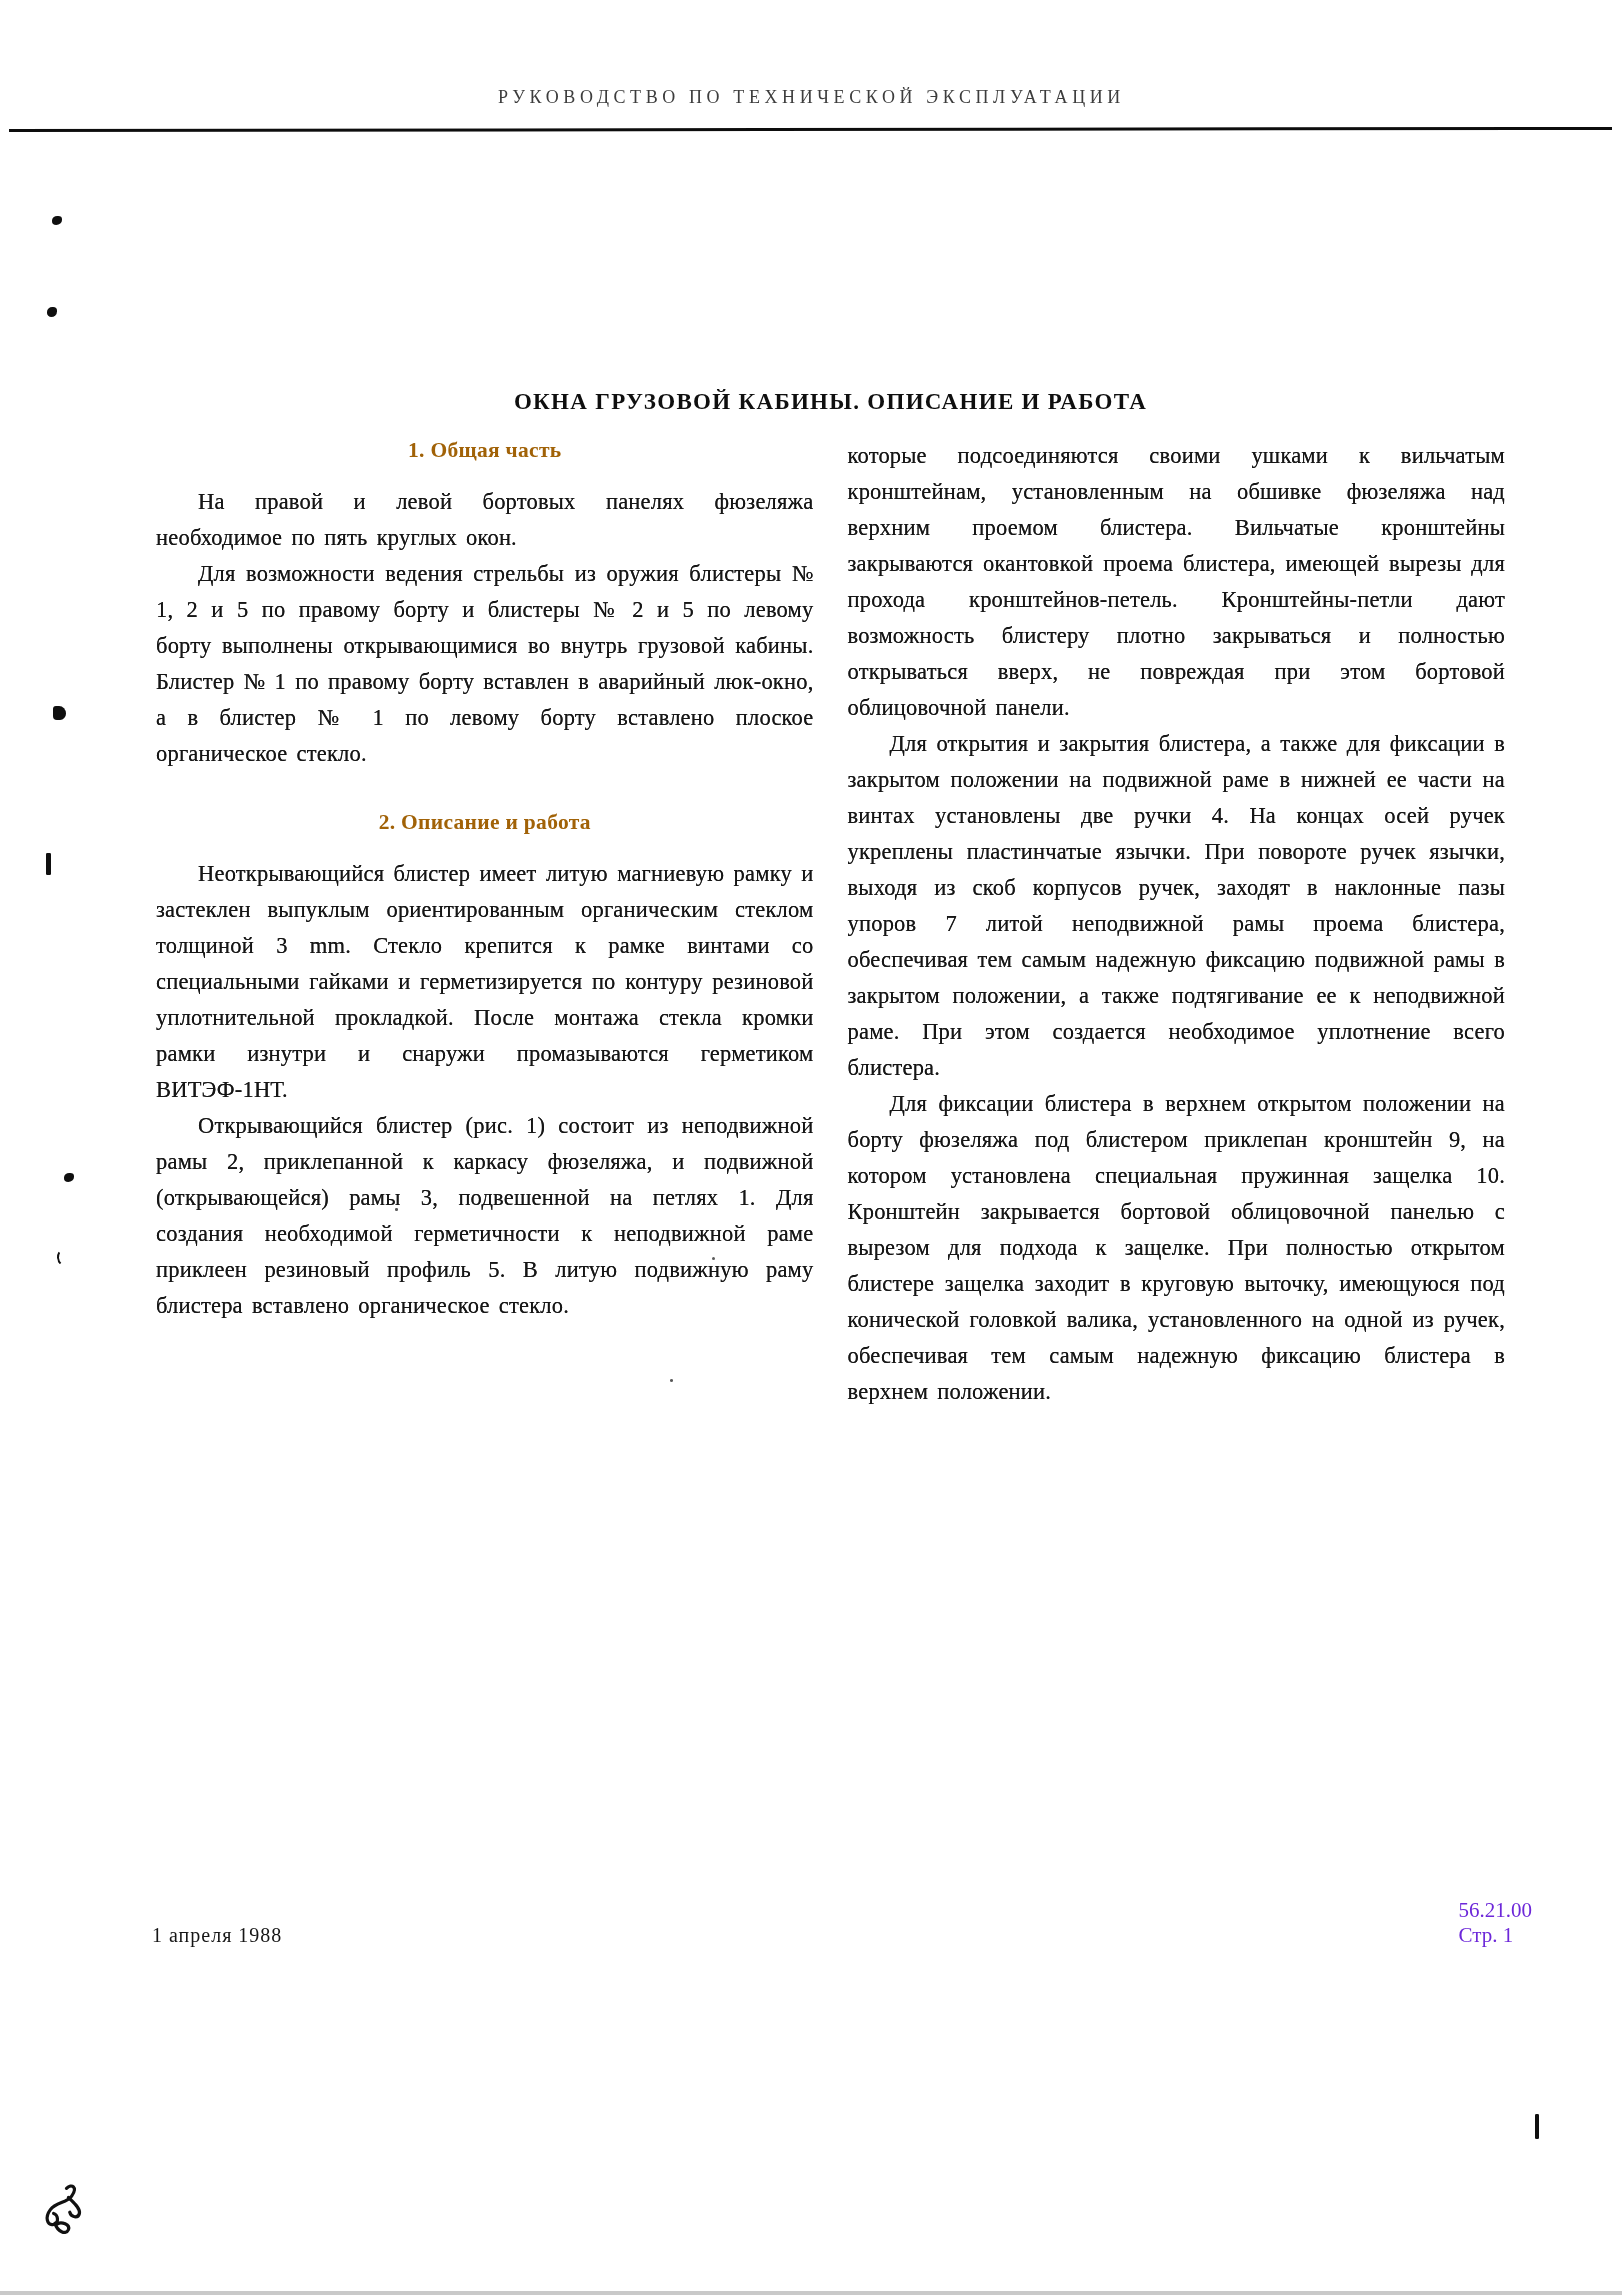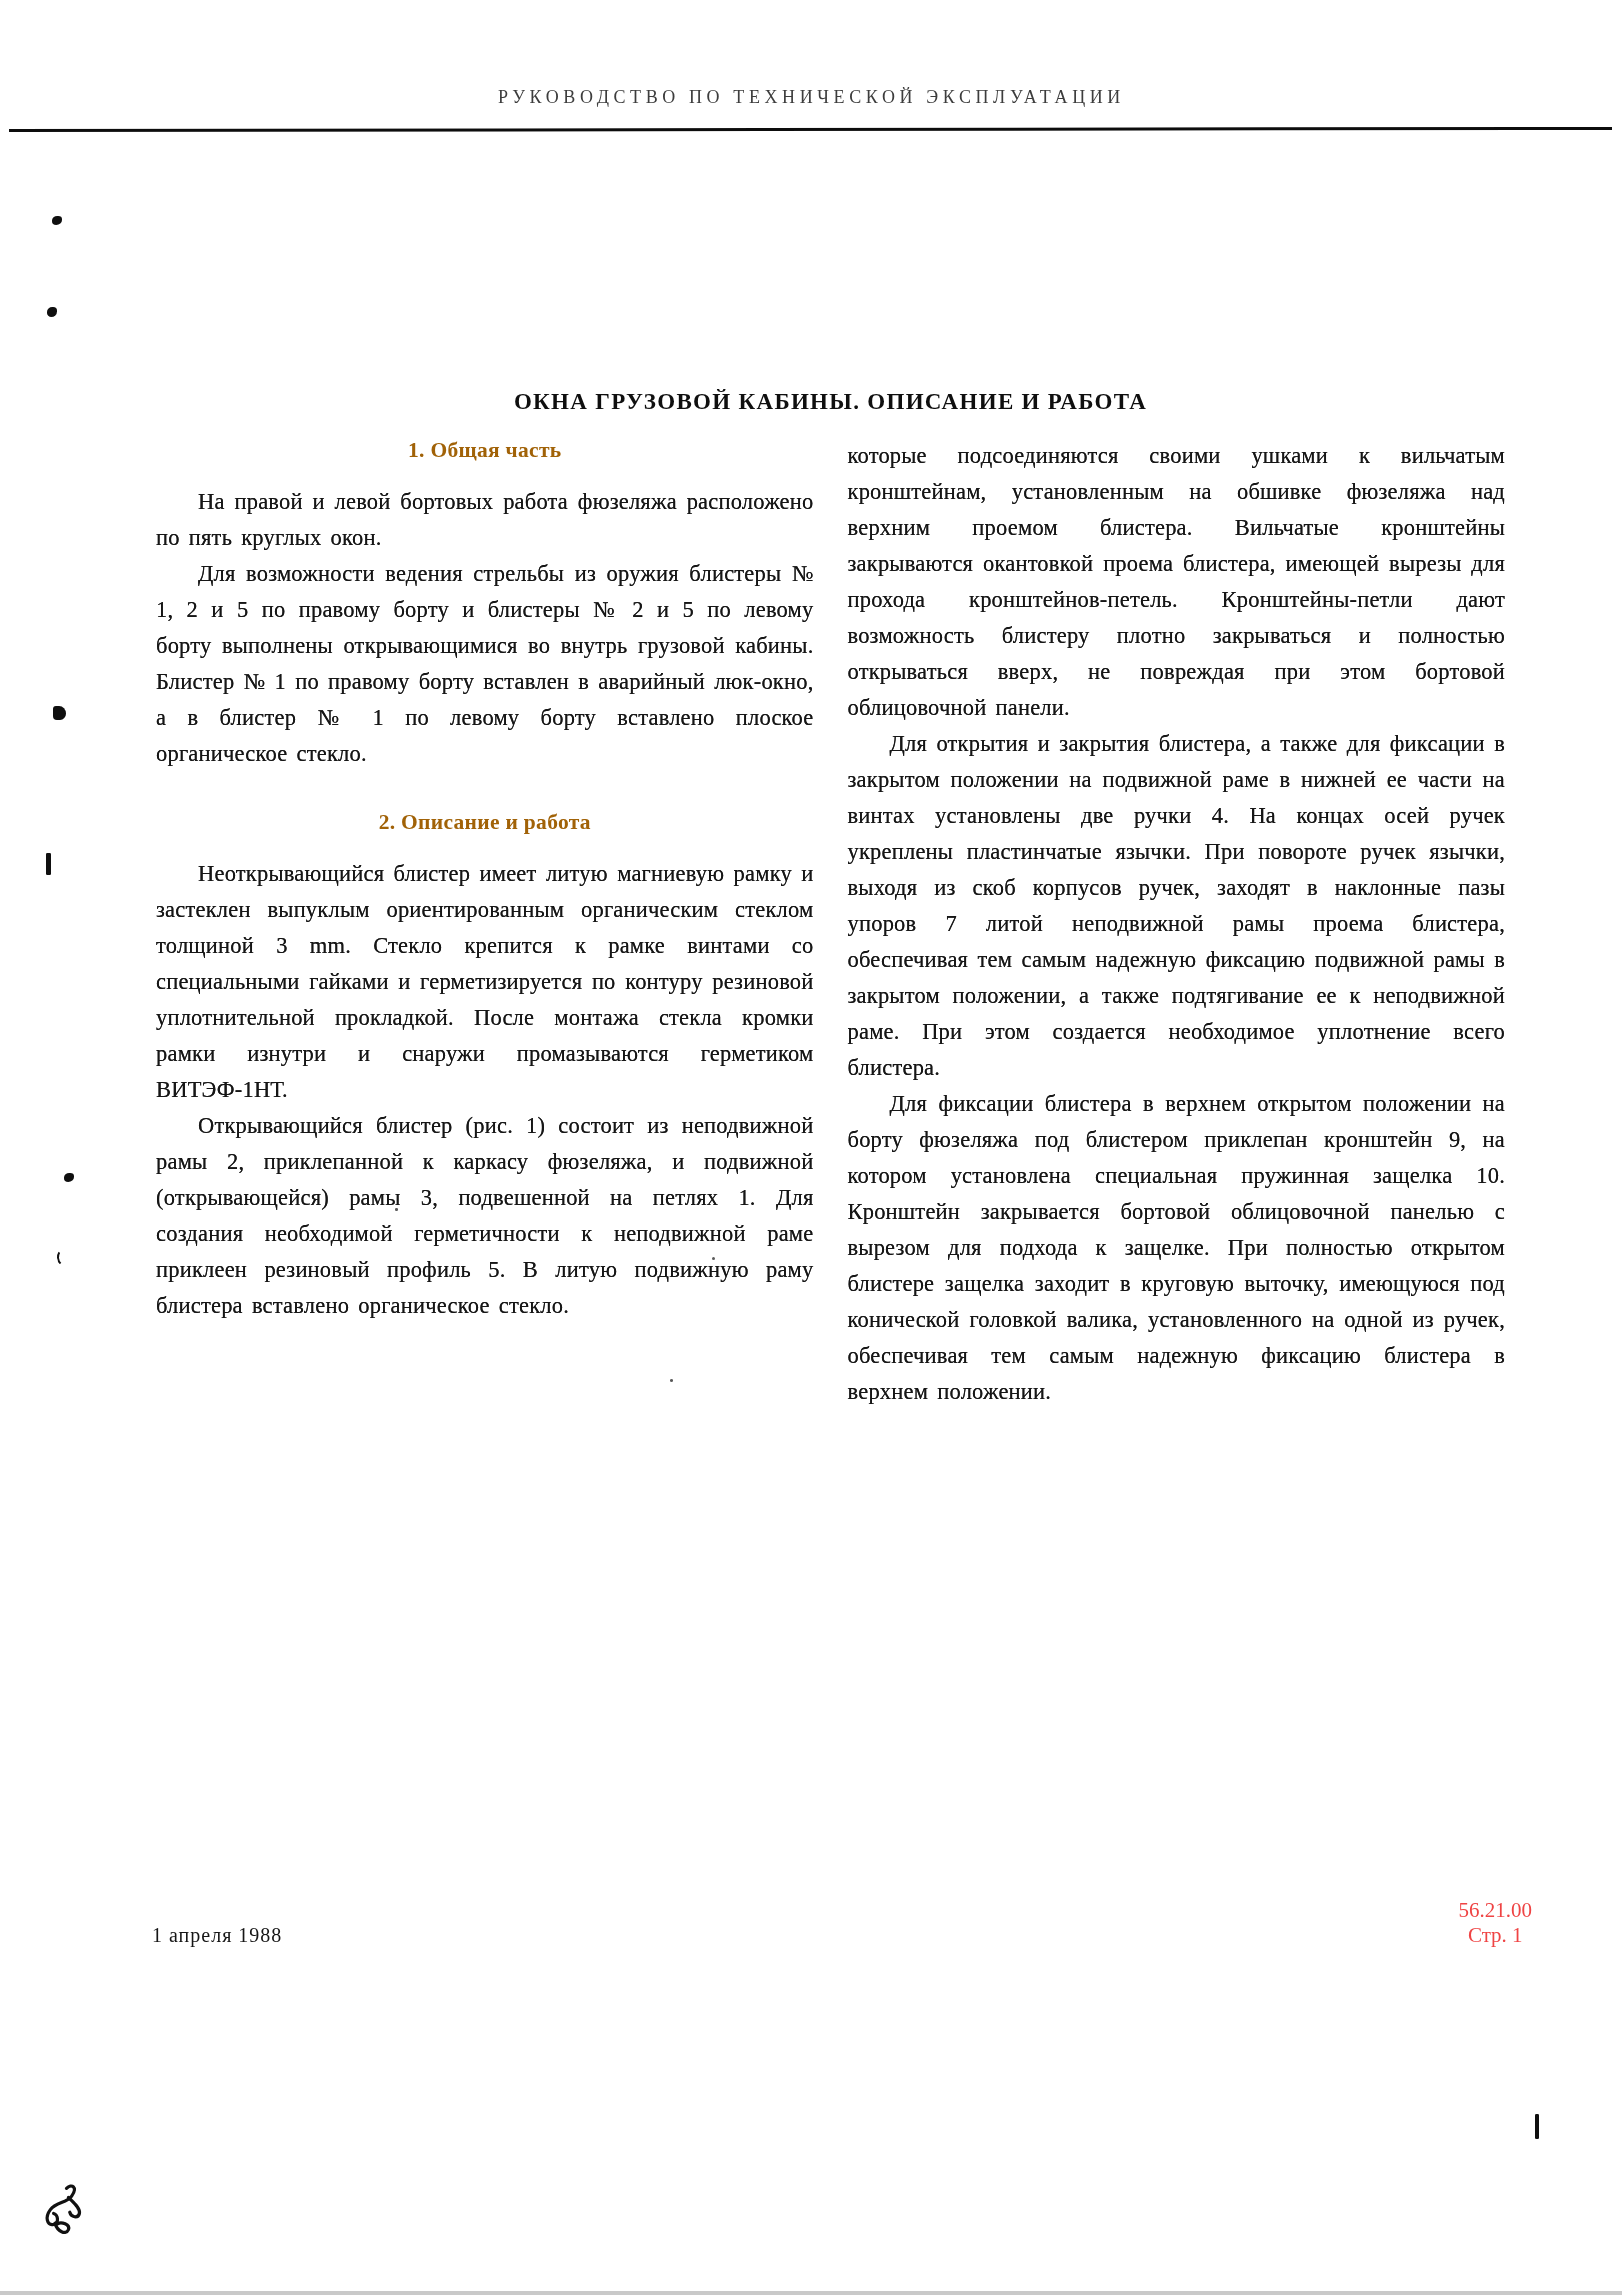--- a/index.html
+++ b/index.html
@@ -59,22 +59,22 @@
     text-shadow: 0 0 0.3px #333;
   }
   .no-indent { text-indent: 0; }
   .justify-last { text-align-last: justify; }
   .footer-date {
     position: absolute; left: 152px; top: 1924px;
     font-size: 20px; letter-spacing: 1px; color: #161616;
   }
   .footer-ref {
     position: absolute; right: 91px; top: 1898px;
-    text-align: center;
-    font-size: 21px; line-height: 25px; color: #ef4444;
+    text-align: left;
+    font-size: 21px; line-height: 25px; color: #6d28d9;
   }
   
   .speck { position: absolute; background: #0f0f0f; border-radius: 55% 40% 60% 45%; }
   .vbar  { position: absolute; background: #0f0f0f; border-radius: 1.3px; }
   .dot   { position: absolute; background: #5a5a5a; border-radius: 50%; }
   .paren-mark {
     position: absolute;
     width: 10.4px; height: 13px;
     border: 2.6px solid transparent;
     border-left-color: #101010;
@@ -93,21 +93,21 @@
 <div class="page">
 
   <div class="running-header">РУКОВОДСТВО ПО ТЕХНИЧЕСКОЙ ЭКСПЛУАТАЦИИ</div>
   <div class="header-rule"></div>
 
   <div class="doc-title">ОКНА ГРУЗОВОЙ КАБИНЫ. ОПИСАНИЕ И РАБОТА</div>
 
   <div class="columns">
     <div class="col">
         <h3 class="sec-heading">1. Общая часть</h3>
-        <p class="body-para">На правой и левой бортовых работа фюзеляжа расположено по пять круглых окон.</p>
+        <p class="body-para">На правой и левой бортовых панелях фюзеляжа необходимое по пять круглых окон.</p>
         <p class="body-para">Для возможности ведения стрельбы из оружия блистеры № 1, 2 и 5 по правому борту и блистеры № 2 и 5 по левому борту выполнены открывающимися во внутрь грузовой кабины. Блистер № 1 по правому борту вставлен в аварийный люк-окно, а в блистер № 1 по левому борту вставлено плоское органическое стекло.</p>
         <h3 class="sec-heading">2. Описание и работа</h3>
         <p class="body-para">Неоткрывающийся блистер имеет литую магниевую рамку и застеклен выпуклым ориентированным органическим стеклом толщиной 3 mm. Стекло крепится к рамке винтами со специальными гайками и герметизируется по контуру резиновой уплотнительной прокладкой. После монтажа стекла кромки рамки изнутри и снаружи промазываются герметиком ВИТЭФ-1НТ.</p>
         <p class="body-para">Открывающийся блистер (рис. 1) состоит из неподвижной рамы 2, приклепанной к каркасу фюзеляжа, и подвижной (открывающейся) рамы 3, подвешенной на петлях 1. Для создания необходимой герметичности к неподвижной раме приклеен резиновый профиль 5. В литую подвижную раму блистера вставлено органическое стекло.</p>
       </div>
     <div class="col">
         <p class="body-para no-indent">которые подсоединяются своими ушками к вильчатым кронштейнам, установленным на обшивке фюзеляжа над верхним проемом блистера. Вильчатые кронштейны закрываются окантовкой проема блистера, имеющей вырезы для прохода кронштейнов-петель. Кронштейны-петли дают возможность блистеру плотно закрываться и полностью открываться вверх, не повреждая при этом бортовой облицовочной панели.</p>
         <p class="body-para">Для открытия и закрытия блистера, а также для фиксации в закрытом положении на подвижной раме в нижней ее части на винтах установлены две ручки 4. На концах осей ручек укреплены пластинчатые язычки. При повороте ручек язычки, выходя из скоб корпусов ручек, заходят в наклонные пазы упоров 7 литой неподвижной рамы проема блистера, обеспечивая тем самым надежную фиксацию подвижной рамы в закрытом положении, а также подтягивание ее к неподвижной раме. При этом создается необходимое уплотнение всего блистера.</p>
         <p class="body-para">Для фиксации блистера в верхнем открытом положении на борту фюзеляжа под блистером приклепан кронштейн 9, на котором установлена специальная пружинная защелка 10. Кронштейн закрывается бортовой облицовочной панелью с вырезом для подхода к защелке. При полностью открытом блистере защелка заходит в круговую выточку, имеющуюся под конической головкой валика, установленного на одной из ручек, обеспечивая тем самым надежную фиксацию блистера в верхнем положении.</p>
       </div>

